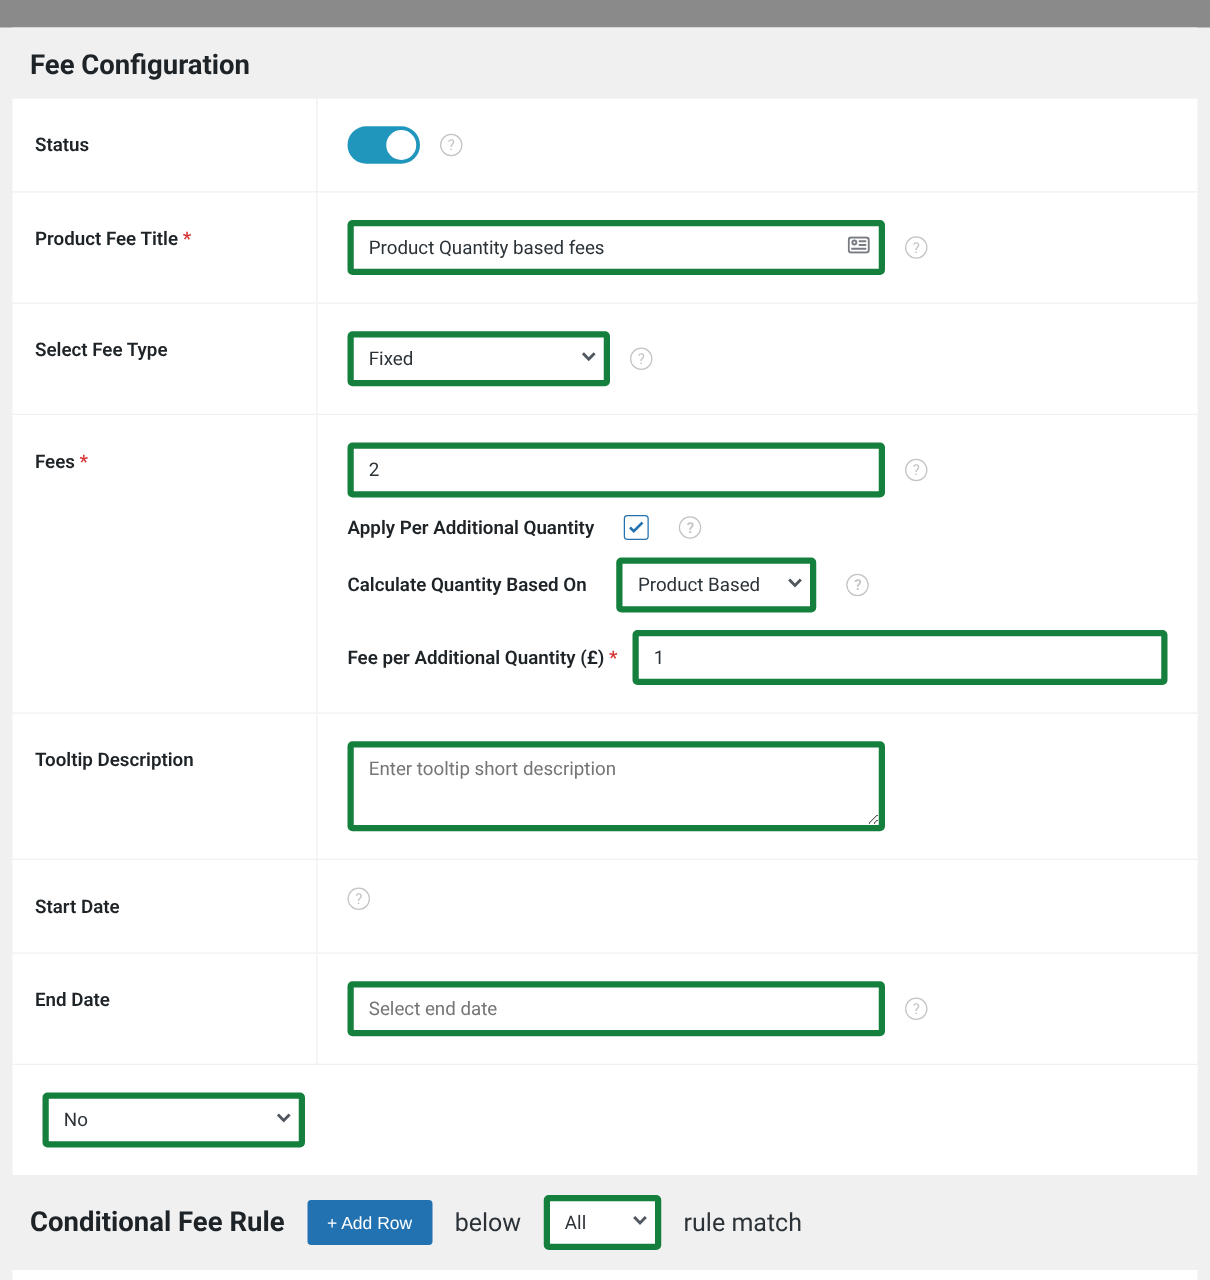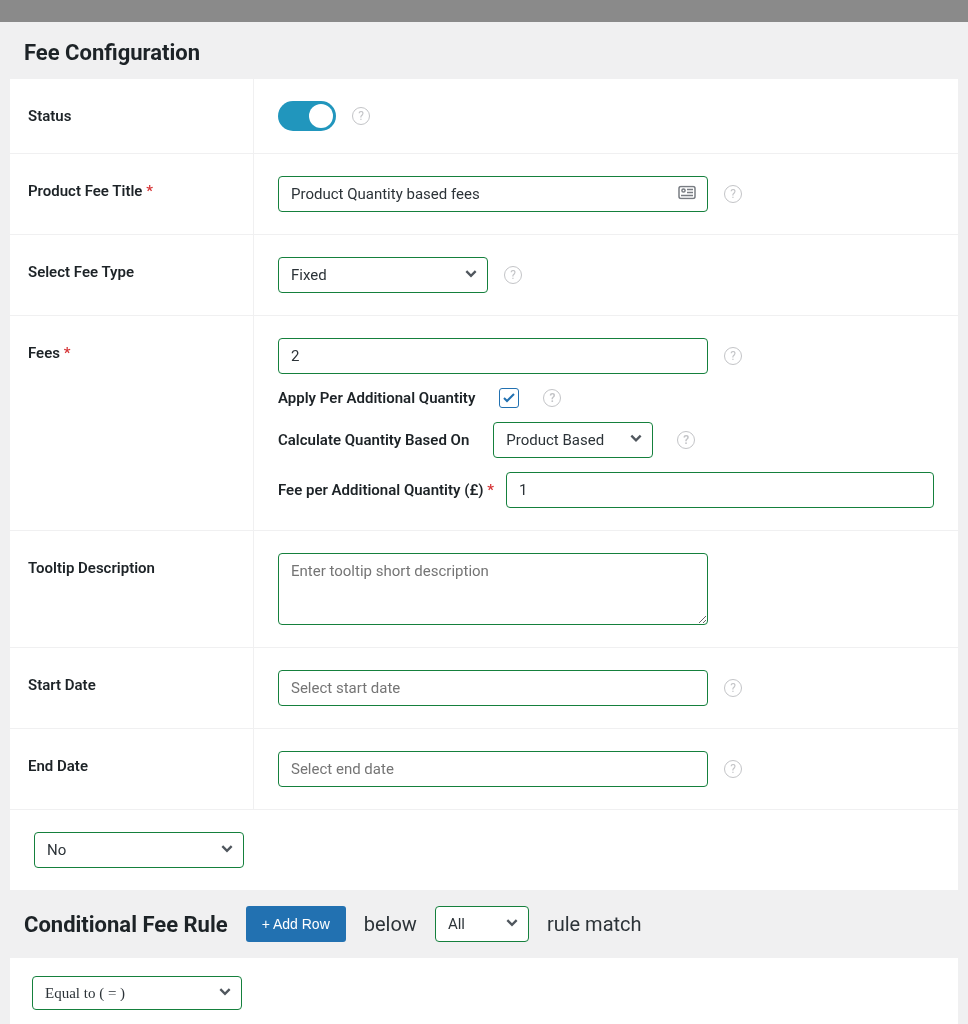--- a/index.html
+++ b/index.html
@@ -66,21 +66,21 @@
 }
 .toggle::after {
   content: "";
   position: absolute;
   right: 3px; top: 3px;
   width: 24px; height: 24px;
   background: #fff;
   border-radius: 50%;
 }
 input[type=text], input[type=number], textarea, select {
-  border: 1px solid #15803d;
+  border: 5px solid #15803d;
   border-radius: 4px;
   padding: 8px 12px;
   font-size: 15px;
   color: #2c3338;
   background: #fff;
   font-family: inherit;
 }
 .input-w430 { width: 430px; }
 .input-w210 { width: 210px; }
 textarea.input-w430 { height: 72px; resize: both; }
@@ -241,21 +241,20 @@
       <div class="form-label">Tooltip Description</div>
       <div class="form-cell">
         <textarea class="input-w430" placeholder="Enter tooltip short description" style=""></textarea>
       </div>
     </div>
 
     <div class="form-row">
       <div class="form-label">Start Date</div>
       <div class="form-cell">
           <div class="form-cell-inline">
-        <input type="text" class="input-w430" placeholder="Select start date" style="">
         <i class="help-icon">?</i>
       </div>
         </div>
     </div>
 
     <div class="form-row">
       <div class="form-label">End Date</div>
       <div class="form-cell">
           <div class="form-cell-inline">
         <input type="text" class="input-w430" placeholder="Select end date" style="">

